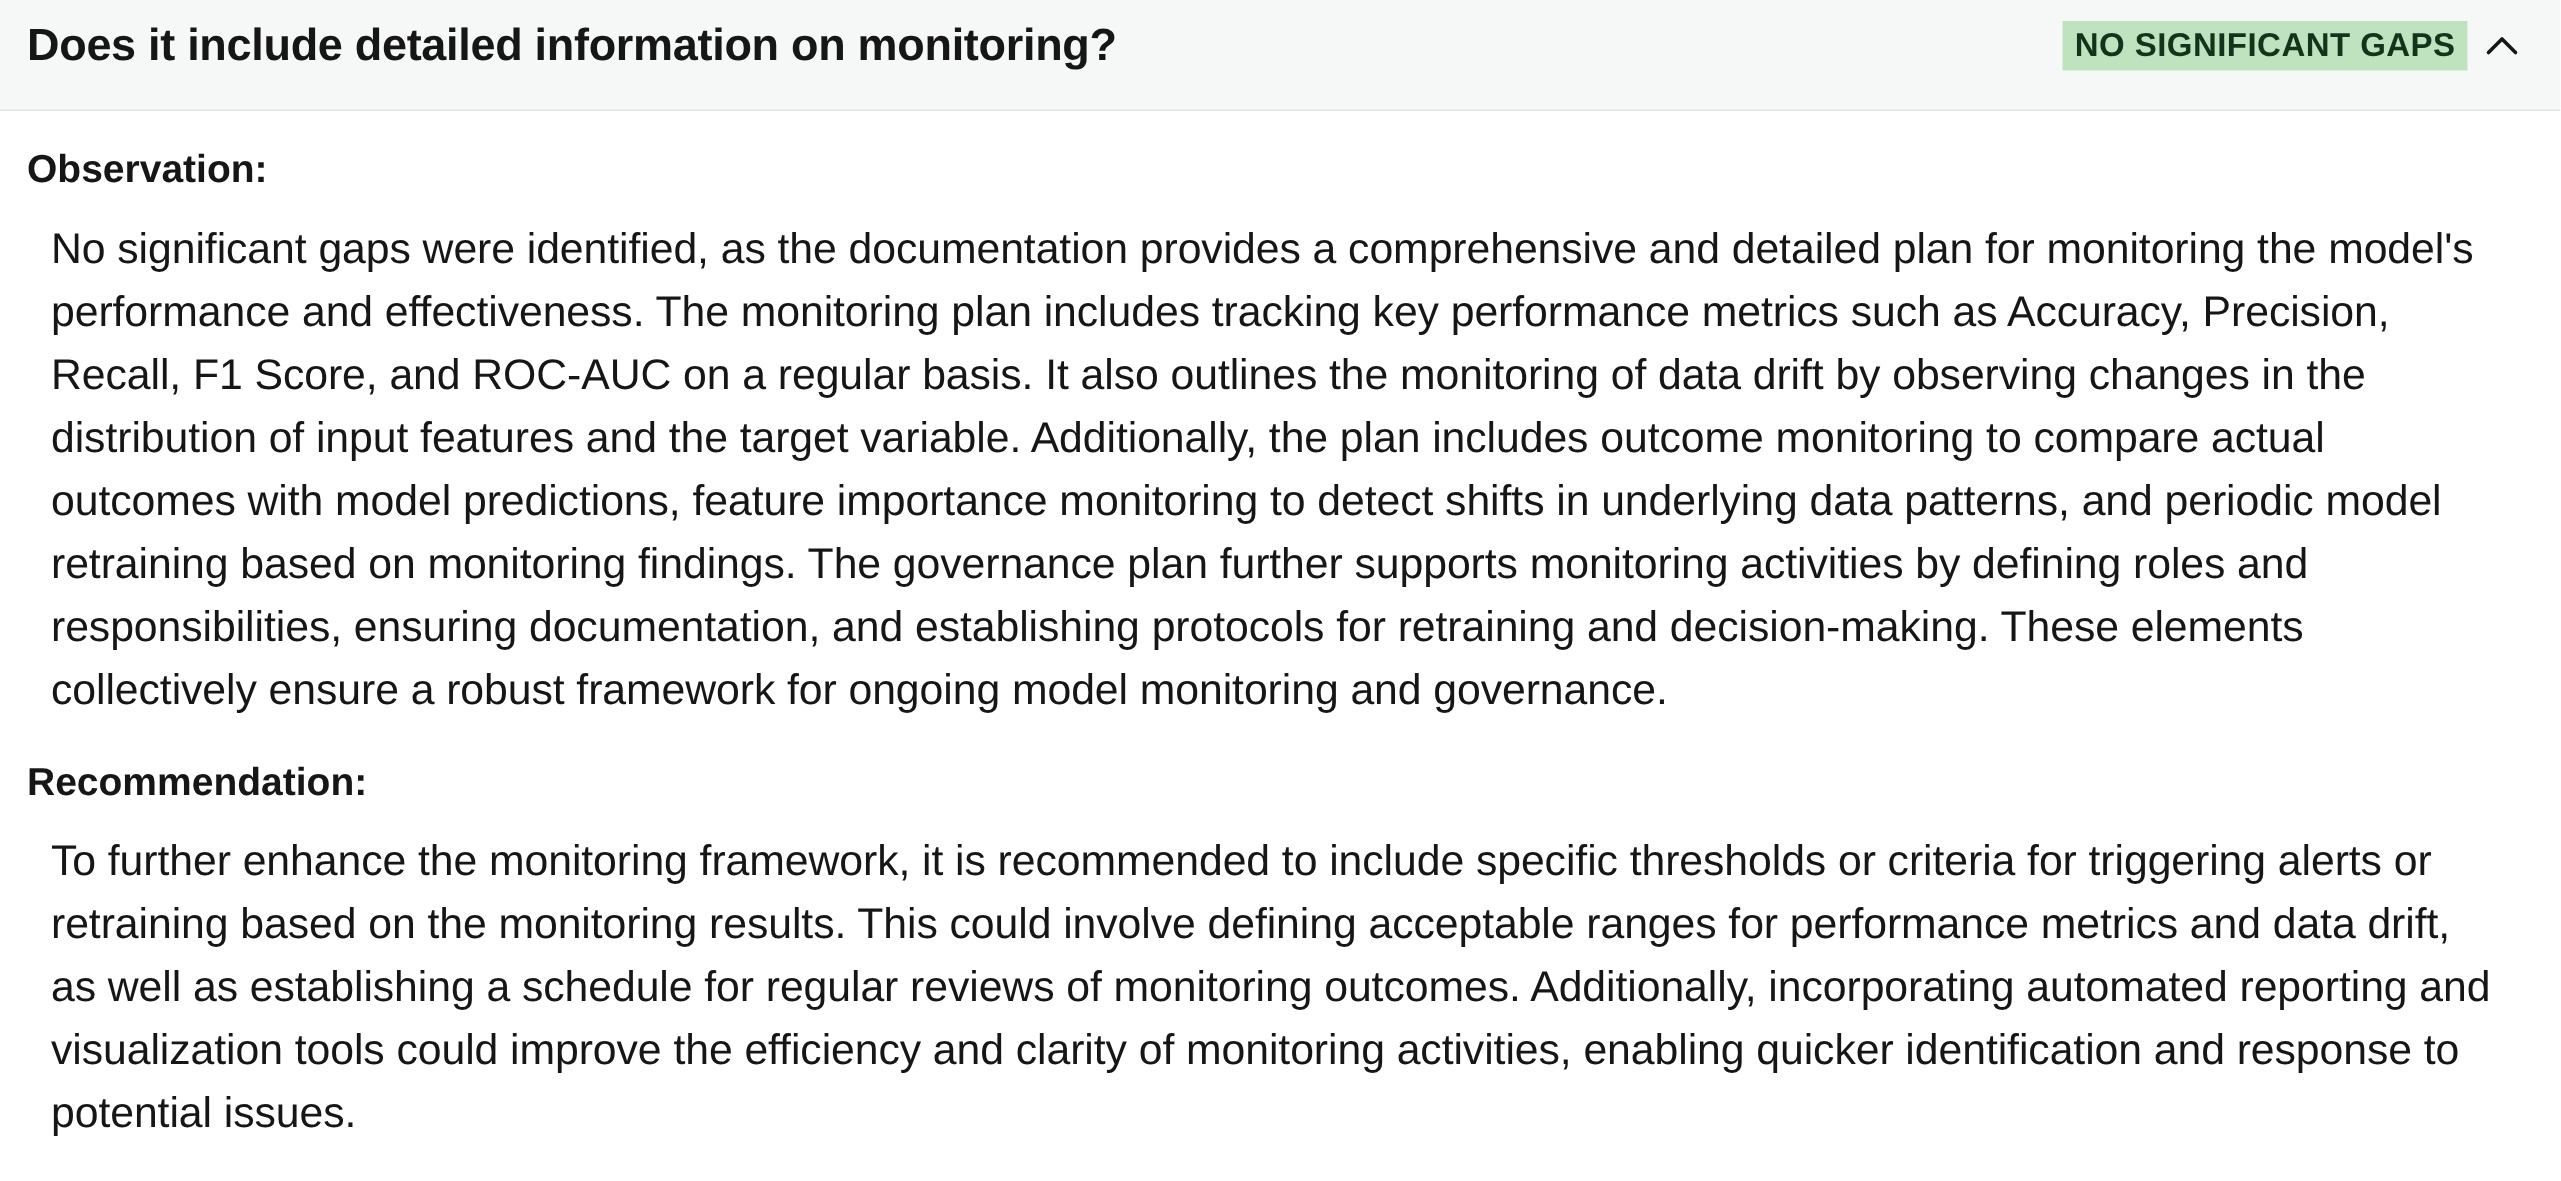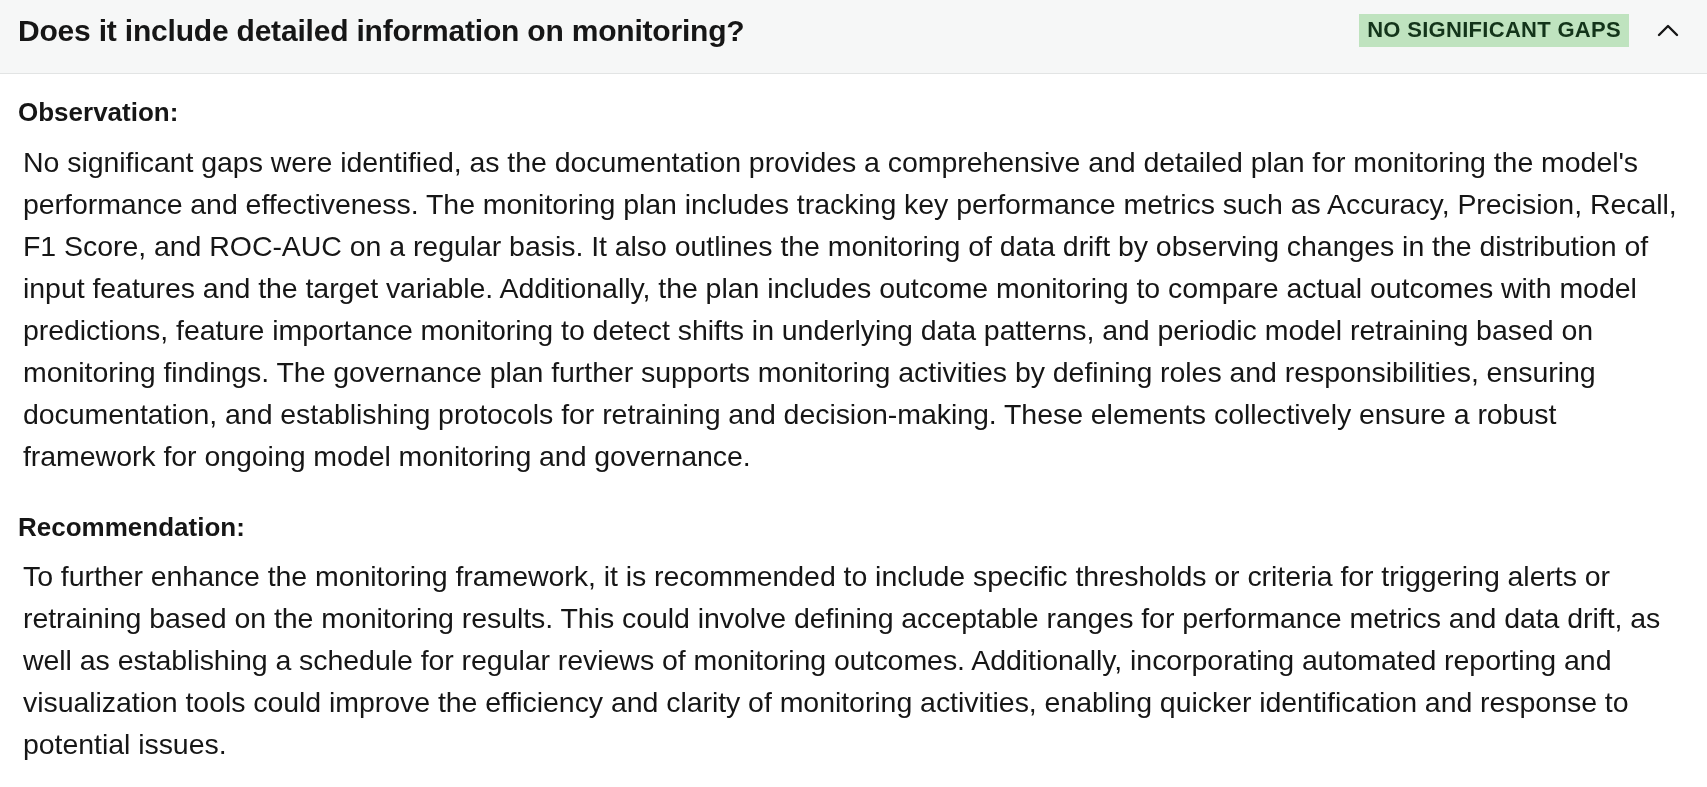--- a/index.html
+++ b/index.html
@@ -35,21 +35,21 @@
   .accordion-title {
     font-size: 30px;
     font-weight: bold;
     color: #161616;
     letter-spacing: -0.2px;
     line-height: 1.2;
   }
   .header-right {
     display: flex;
     align-items: center;
-    gap: 22px;
+    gap: 6px;
     white-space: nowrap;
   }
   .status-badge {
     background: #bfe3bf;
     color: #13341a;
     font-size: 22px;
     font-weight: bold;
     letter-spacing: 0.3px;
     padding: 2px 8px 4px 8px;
     line-height: 1.25;
@@ -70,27 +70,27 @@
     box-sizing: border-box;
   }
   .section-heading {
     font-size: 26px;
     font-weight: bold;
     color: #161616;
     margin: 4px 0 12px 0;
     line-height: 1.25;
   }
   .section-heading.second {
-    margin-top: 34px;
+    margin-top: 24px;
   }
   .section-text {
     font-size: 28.5px;
     line-height: 42px;
     color: #161616;
-    margin: 5px;
+    margin: 16px;
     text-align: left;
     letter-spacing: -0.05px;
   }
 </style>
 </head>
 <body>
 
 <div class="panel">
 
   <div class="accordion-header">

